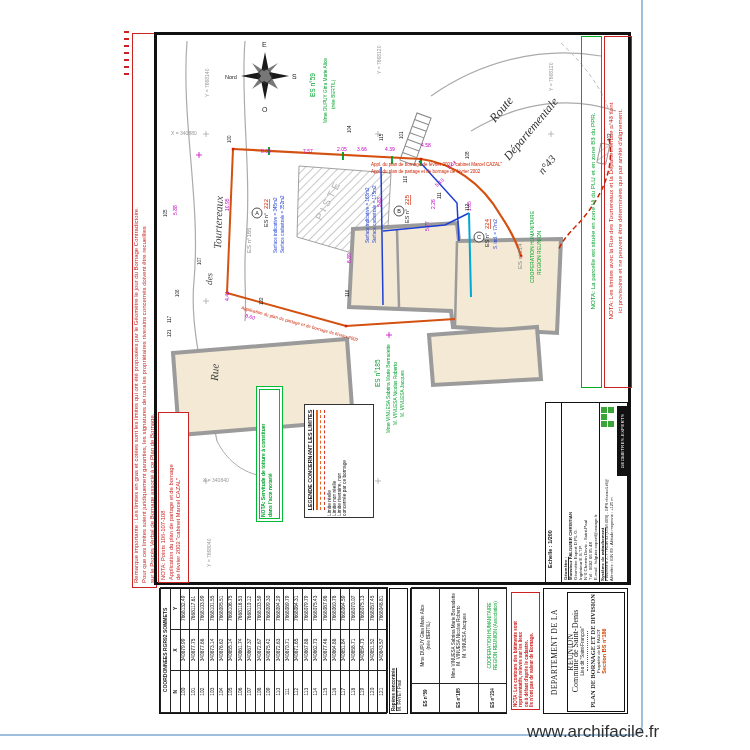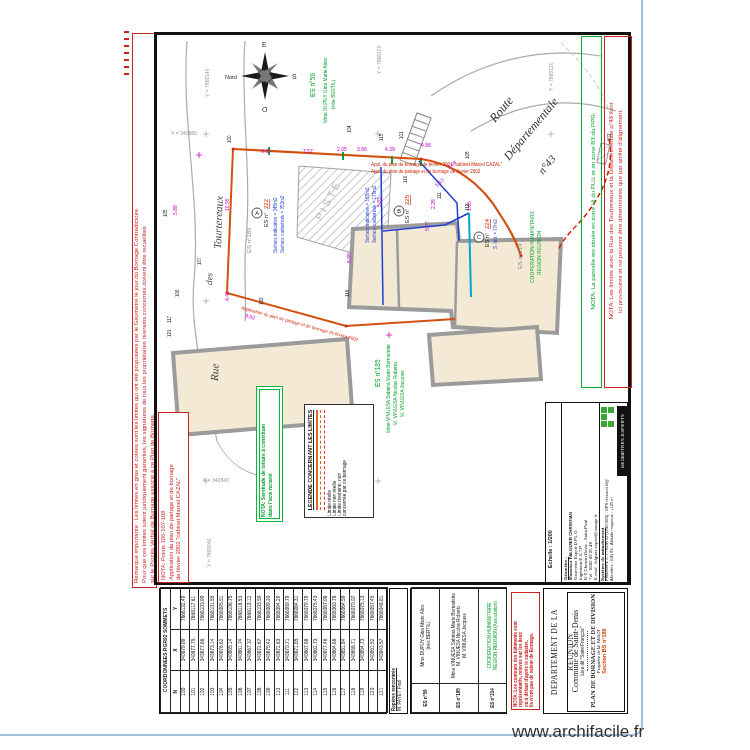--- a/index.html
+++ b/index.html
@@ -456,15 +456,15 @@
       <div class="ser" style="font-size:8px">Commune de Saint-Denis</div>
       <div style="font-size:4.6px">Lieu dit "Saint-François"</div>
       <div style="border-top:1px dotted #555;width:40px;margin:1.5px auto"></div>
       <div class="ser" style="font-size:6.4px;font-weight:bold">PLAN DE BORNAGE ET DE DIVISION</div>
       <div style="font-size:4.2px">Propriété de M. FAGOT</div>
       <div style="font-size:5.5px;font-weight:bold;color:#d44400">Section BS n°186</div>
     </div>
   </div>
 </div>
 
-<div class="abs" style="left:512px;top:722px;font-size:17px;color:#2f2f2f">
+<div class="abs" style="left:527px;top:722px;font-size:17px;color:#2f2f2f">
   <span>www.archifacile.fr</span>
 </div>
 
 </body></html>

